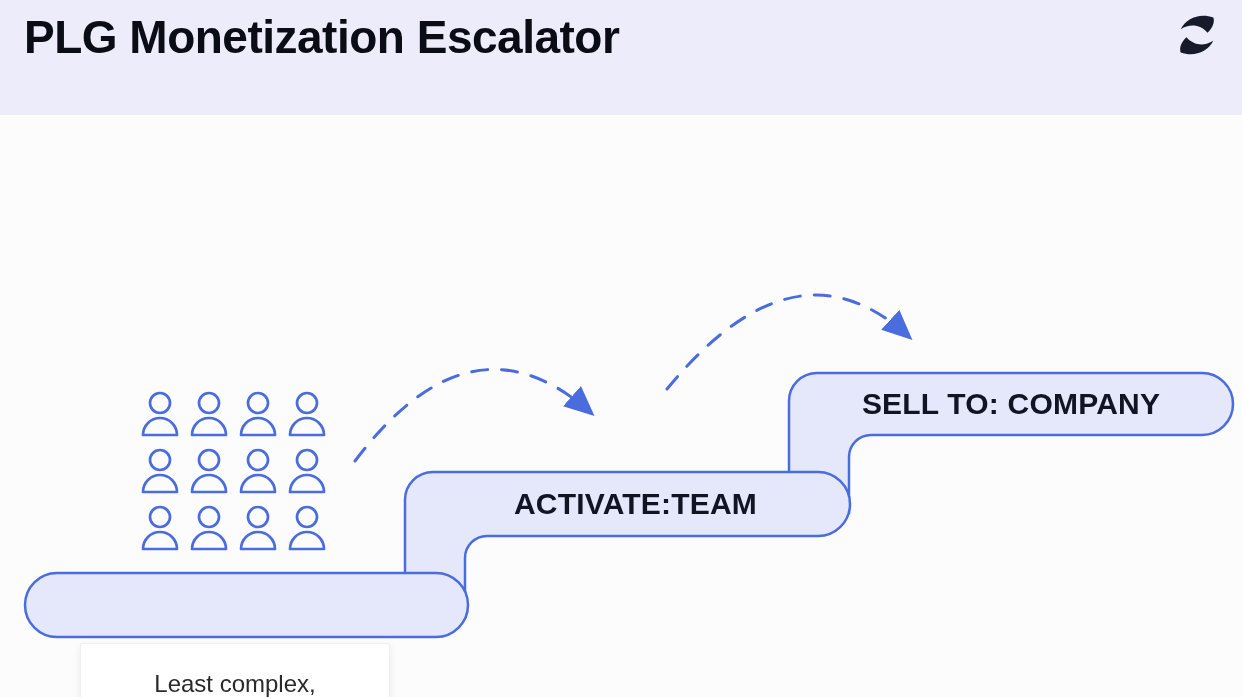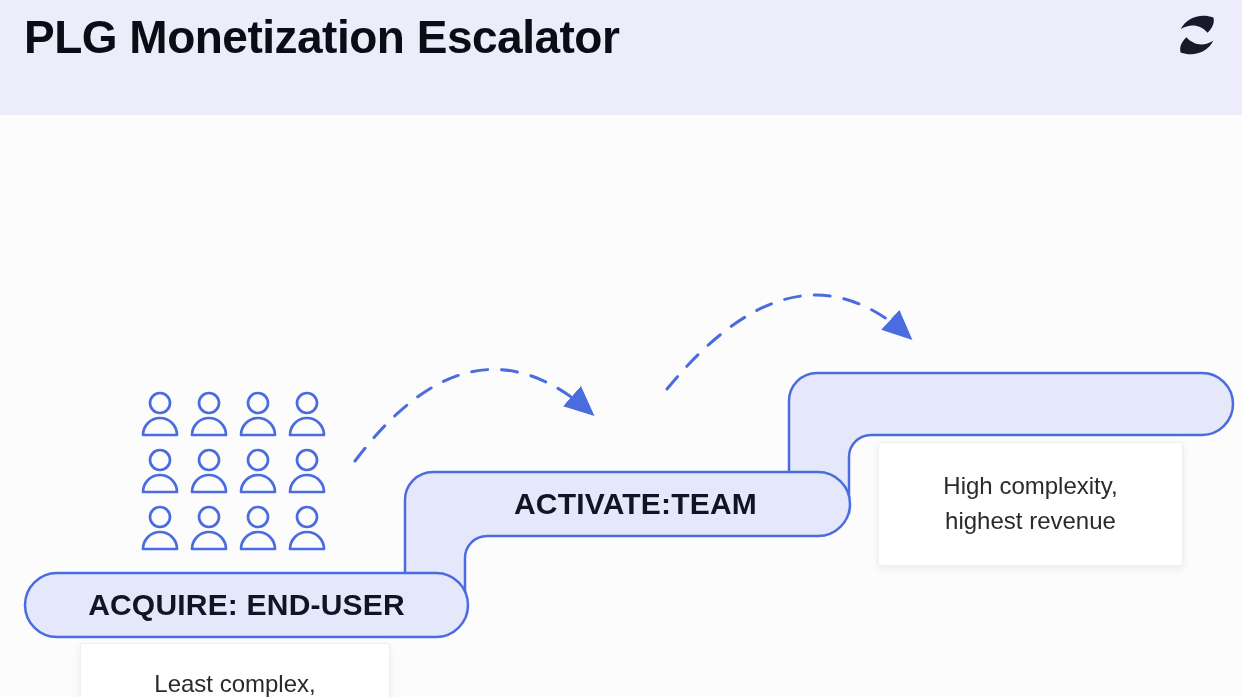--- a/index.html
+++ b/index.html
@@ -134,35 +134,33 @@
         <path d="M3,44 A17,17 0 0 1 37,44 Z" fill="none" stroke-width="2.7" stroke-linejoin="round" style="stroke: var(--accent);"></path>
       </svg>
       <svg viewBox="0 0 40 47" class="person">
         <circle cx="20" cy="12" r="10" fill="none" stroke-width="2.7" stroke-linejoin="round" style="stroke: var(--accent);"></circle>
         <path d="M3,44 A17,17 0 0 1 37,44 Z" fill="none" stroke-width="2.7" stroke-linejoin="round" style="stroke: var(--accent);"></path>
       </svg>
     </div>
 
   <div class="card card-acquire">Least complex,
 lowest revenue</div>
-  <div class="card card-sell">High complexity,
-highest revenue</div>
 
   <svg class="shapes-svg" viewBox="0 0 1242 697" aria-hidden="true">
     <defs>
       <marker id="ah" markerWidth="10" markerHeight="9" refX="8" refY="4.5" orient="auto">
         <path d="M0,0 L10,4.5 L0,9 Z" style="fill:var(--accent)"></path>
       </marker>
     </defs>
 
     <path d="M 817,258 H 1202 A 31,31 0 0 1 1202,320 H 871 A 22,22 0 0 0 849,342 L 849,398 L 789,398 L 789,286 A 28,28 0 0 1 817,258 Z" style="fill:var(--pill-fill);stroke:var(--accent);stroke-width:2.5"></path>
 
     <path d="M 433,357 H 818 A 32,32 0 0 1 818,421 H 487 A 22,22 0 0 0 465,443 L 465,492 L 405,492 L 405,385 A 28,28 0 0 1 433,357 Z" style="fill:var(--pill-fill);stroke:var(--accent);stroke-width:2.5"></path>
 
     <path d="M 57,458 L 436,458 A 32,32 0 0 1 436,522 L 57,522 A 32,32 0 0 1 57,458 Z" style="fill:var(--pill-fill);stroke:var(--accent);stroke-width:2.5"></path>
 
     <path d="M 355,346 Q 471,192 590,297" style="fill:none;stroke:var(--accent);stroke-width:3;stroke-linecap:round" stroke-dasharray="16 14" marker-end="url(#ah)"></path>
     <path d="M 667,274 Q 795,118 908,221" style="fill:none;stroke:var(--accent);stroke-width:3;stroke-linecap:round" stroke-dasharray="16 14" marker-end="url(#ah)"></path>
   </svg>
 
-  <div class="step-label label-acquire">ACQUIRE: END-USER</div>
   <div class="step-label label-activate">ACTIVATE:TEAM</div>
+  <div class="step-label label-sell">SELL TO: COMPANY</div>
 </div>
 
 </body></html>

